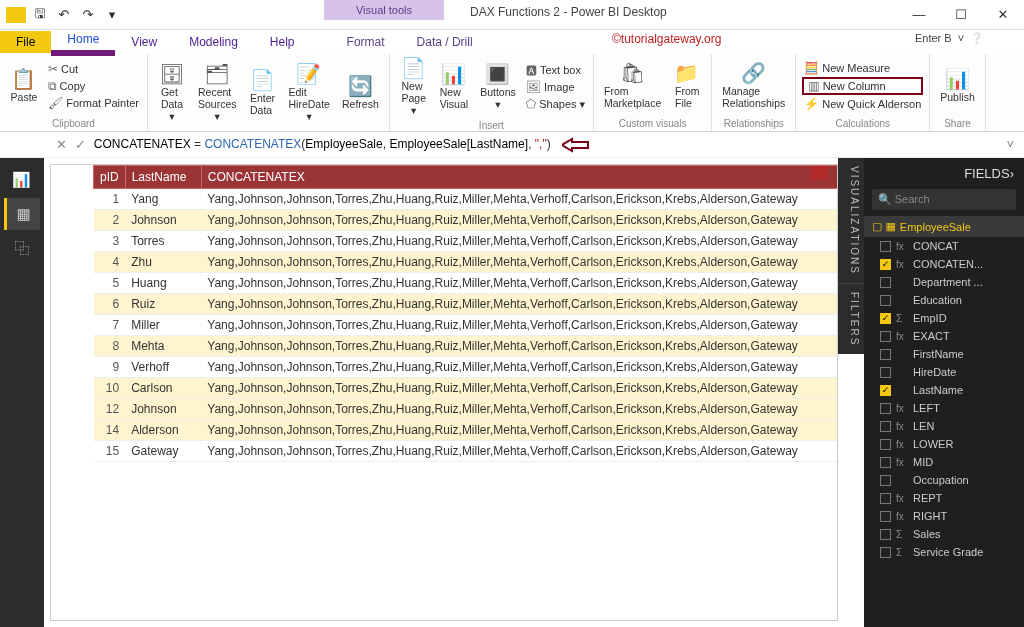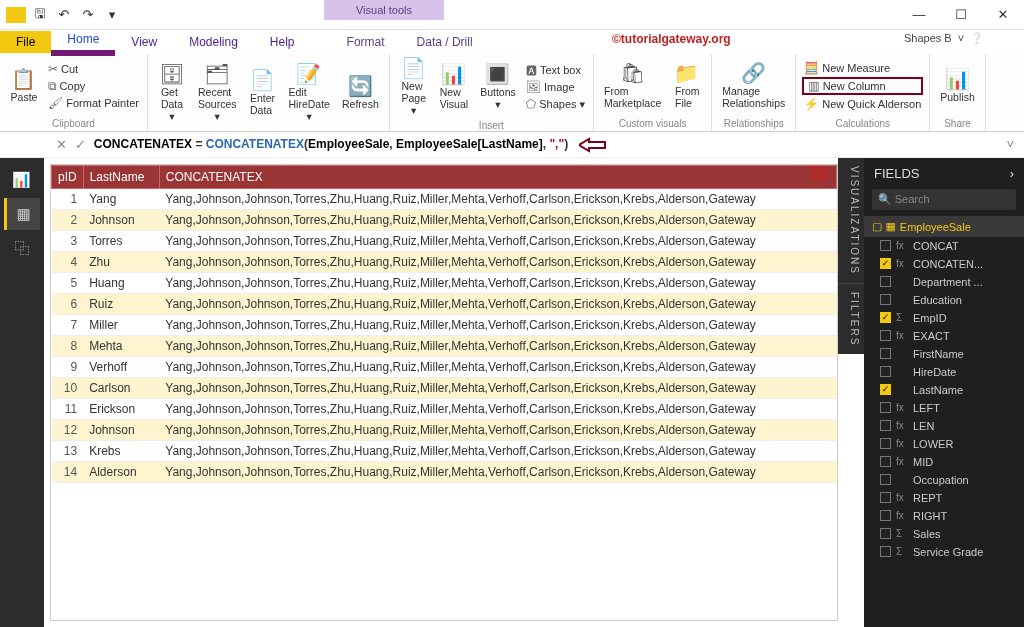--- a/index.html
+++ b/index.html
@@ -3,103 +3,104 @@
 <meta charset="utf-8">
 <style>
   * { box-sizing: border-box; margin: 0; padding: 0; font-family: "Segoe UI", sans-serif; }
   body { width: 1024px; height: 627px; background: #fff; font-size: 12px; color: #333; overflow: hidden; position: relative; }
   .titlebar { height: 30px; background: #fff; display: flex; align-items: center; border-bottom: 1px solid #e0e0e0; }
   .titlebar .qat { display: flex; align-items: center; gap: 4px; padding-left: 6px; }
   .titlebar .qat span { width: 20px; text-align: center; font-size: 13px; color: #333; }
   .logo { width:16px; height:16px; background:#f2c811; display:inline-block; }
   .vtools { position:absolute; left:324px; top:0; width:120px; height:20px; background:#d7c3ea; color:#5a3e86; text-align:center; font-size:11px; line-height:20px; }
   .titlebar .title { position:absolute; left:470px; top:5px; font-size:12px; color:#444; }
-  .watermark { position:absolute; left:612px; top:32px; font-size:12px; color:#c02020; font-weight:bold; }
+  .watermark { position:absolute; left:612px; top:32px; font-size:12px; color:#c02020; font-weight:normal; }
   .user { position:absolute; right:40px; top:32px; font-size:11px; color:#444; }
   .wincontrols { margin-left:auto; display:flex; }
   .wincontrols div { width:42px; height:30px; text-align:center; line-height:30px; font-size:13px; color:#333; }
   .menubar { height:24px; display:flex; align-items:center; gap:0; padding-left:0; }
   .menubar .tab { padding:4px 16px; font-size:12px; color:#4c1d95; }
   .menubar .tab.file { background:#f2c811; color:#000; }
   .menubar .tab.active { border-bottom:6px solid #701a75; color:#1d4ed8; }
   .menubar .tab.vtab { color:#5a3e86; }
   .ribbon { height:78px; border-bottom:1px solid #d0d0d0; display:flex; background:#fdfdfd; }
   .ribgrp { border-right:1px solid #e0e0e0; padding:2px 6px; display:flex; flex-direction:column; justify-content:space-between; }
   .ribgrp .row { display:flex; align-items:center; gap:4px; flex:1; }
   .ribgrp .lbl { text-align:center; font-size:10px; color:#888; padding-top:2px; }
   .rbtn { display:flex; flex-direction:column; align-items:center; justify-content:center; padding:2px 4px; font-size:10.5px; color:#333; min-width:36px; }
   .rbtn .ic { font-size:20px; line-height:20px; height:22px; color:#555; }
   .rbtn-sm { display:flex; align-items:center; gap:3px; font-size:11px; color:#333; padding:1px 2px; }
   .rbtn-sm .ic { font-size:12px; color:#666; }
   .highlight-box { border:2px solid #7a0015; padding:0 4px; }
   .formulabar { height:26px; display:flex; align-items:center; padding:0 10px 0 56px; gap:8px; border-bottom:1px solid #eee; font-family: Consolas, monospace; font-size:12px; }
   .formulabar .fbtn { color:#888; font-size:13px; }
-  .formulabar .formula { flex:1; white-space:nowrap;font-weight:bold; }
+  .formulabar .formula { flex:1; white-space:nowrap; }
   .fname { color:#000; }
   .ffunc { color:#2a68b0; }
   .farg  { color:#000; }
   .fstr  { color:#a31515; }
   .arrow-annot { display:inline-block; margin-left:8px; }
   .arrow-annot svg { vertical-align:middle; }
   .main { display:flex; height:calc(627px - 30px - 24px - 78px - 26px); }
   .leftrail { width:44px; background:#2c2c2c; display:flex; flex-direction:column; align-items:center; padding-top:6px; gap:2px; }
   .leftrail .ritem { width:36px; height:32px; display:flex; align-items:center; justify-content:center; color:#ccc; font-size:15px; }
   .leftrail .ritem.active { background:#444; border-left:3px solid #f2c811; }
   .canvas { flex:1; background:#fff; padding:6px 0 6px 6px; overflow:hidden; position:relative; }
   .tableview { border:1px solid #ccc; width:100%; height:100%; overflow:hidden; }
   .tableview .focusbtn { position:absolute; right:10px; top:8px; width:18px; height:14px; background:#b02a2a; }
-  table.data { width:100%; border-collapse:collapse; font-size:12px; }
+  table.data { width:100%; border-collapse:collapse; font-size:12px;margin-left:42px; }
   table.data th { background:#9b3434; color:#fff; text-align:left; padding:4px 6px; border:1px solid #c66; font-weight:normal; }
   table.data td { padding:3px 6px; border-bottom:1px solid #eee; white-space:nowrap; }
   table.data td.idx { text-align:right; color:#555; width:28px; }
   table.data tbody tr.alt td { background:#fff4d0; }
   .rightpanels { display:flex; }
   .sidestrip { width:26px; background:#2c2c2c; color:#bbb; font-size:10px; writing-mode:vertical-rl; text-orientation:mixed; text-align:left; padding:8px 4px; letter-spacing:2px; }
   .sidestrip2 { width:26px; background:#2c2c2c; color:#bbb; font-size:10px; writing-mode:vertical-rl; padding:8px 4px; letter-spacing:2px; border-top:1px solid #444;}
   .fieldspane { width:160px; background:#1f1f1f; color:#ddd; display:flex; flex-direction:column; }
-  .fieldspane .hdr { padding:8px 10px; font-size:13px; display:flex; justify-content:space-between; align-items:center; }
+  .fieldspane .hdr { padding:8px 10px; font-size:13px; display:flex; justify-content:flex-end; align-items:center; }
   .fieldspane .search { margin:0 8px 6px; background:#333; padding:4px 6px; font-size:11px; color:#888; border-radius:2px; }
   .fieldspane .tblname { background:#3a3a3a; padding:4px 8px; font-size:11px; color:#f2c811; display:flex; align-items:center; gap:4px;}
   .fieldspane .flist { flex:1; overflow:auto; }
-  .fieldspane .fld { display:flex; align-items:flex-start; gap:5px; padding:3px 8px 3px 16px; font-size:11px; color:#ccc; }
+  .fieldspane .fld { display:flex; align-items:center; gap:5px; padding:3px 8px 3px 16px; font-size:11px; color:#ccc; }
   .fieldspane .fld .cb { width:11px; height:11px; border:1px solid #777; background:#222; display:inline-block; line-height:9px; font-size:9px; text-align:center; color:#f2c811; }
   .fieldspane .fld.sel .cb { background:#f2c811; color:#000; border-color:#f2c811; }
   .fieldspane .fld .fic { font-size:10px; color:#888; width:12px; }
   .stripcol { display:flex; flex-direction:column; }
 </style>
 </head>
 <body>
 
 <div class="titlebar">
   <div class="qat">
     <span class="logo"></span>
     <span>🖫</span>
     <span>↶</span>
     <span>↷</span>
     <span>▾</span>
   </div>
   <div class="vtools">Visual tools</div>
+  <div class="title">DAX Functions 2 - Power BI Desktop</div>
   <div class="wincontrols">
     <div>—</div>
     <div>☐</div>
     <div>✕</div>
   </div>
 </div>
 <div class="watermark">©tutorialgateway.org</div>
 
 <div class="menubar">
   <div class="tab file">File</div>
   <div class="tab active">Home</div>
   <div class="tab">View</div>
   <div class="tab">Modeling</div>
   <div class="tab">Help</div>
   <div class="tab vtab" style="margin-left:20px">Format</div>
   <div class="tab vtab">Data / Drill</div>
 </div>
-<div class="user"><span>Shapes B</span> &nbsp;˅&nbsp;&nbsp;❔</div>
+<div class="user"><span>Enter B</span> &nbsp;˅&nbsp;&nbsp;❔</div>
 
 <div class="ribbon">
   <div class="ribgrp">
     <div class="row">
       <div class="rbtn">
           <span class="ic">📋</span>
           <span>Paste</span>
         </div>
       <div style="display:flex;flex-direction:column;gap:1px">
         <div class="rbtn-sm">
@@ -298,38 +299,33 @@
             <tr>
               <td class="idx">9</td>
               <td>Verhoff</td>
               <td>Yang,Johnson,Johnson,Torres,Zhu,Huang,Ruiz,Miller,Mehta,Verhoff,Carlson,Erickson,Krebs,Alderson,Gateway</td>
             </tr>
             <tr class="alt">
               <td class="idx">10</td>
               <td>Carlson</td>
               <td>Yang,Johnson,Johnson,Torres,Zhu,Huang,Ruiz,Miller,Mehta,Verhoff,Carlson,Erickson,Krebs,Alderson,Gateway</td>
             </tr>
-            <tr>
-              <td class="idx">11</td>
-              <td>Erickson</td>
-              <td>Yang,Johnson,Johnson,Torres,Zhu,Huang,Ruiz,Miller,Mehta,Verhoff,Carlson,Erickson,Krebs,Alderson,Gateway</td>
-            </tr>
             <tr class="alt">
               <td class="idx">12</td>
               <td>Johnson</td>
               <td>Yang,Johnson,Johnson,Torres,Zhu,Huang,Ruiz,Miller,Mehta,Verhoff,Carlson,Erickson,Krebs,Alderson,Gateway</td>
             </tr>
-            <tr>
-              <td class="idx">13</td>
-              <td>Krebs</td>
-              <td>Yang,Johnson,Johnson,Torres,Zhu,Huang,Ruiz,Miller,Mehta,Verhoff,Carlson,Erickson,Krebs,Alderson,Gateway</td>
-            </tr>
             <tr class="alt">
               <td class="idx">14</td>
               <td>Alderson</td>
+              <td>Yang,Johnson,Johnson,Torres,Zhu,Huang,Ruiz,Miller,Mehta,Verhoff,Carlson,Erickson,Krebs,Alderson,Gateway</td>
+            </tr>
+            <tr>
+              <td class="idx">15</td>
+              <td>Gateway</td>
               <td>Yang,Johnson,Johnson,Torres,Zhu,Huang,Ruiz,Miller,Mehta,Verhoff,Carlson,Erickson,Krebs,Alderson,Gateway</td>
             </tr>
           </tbody>
       </table>
     </div>
   </div>
 
   <div class="rightpanels">
     <div class="stripcol">
       <div class="sidestrip">VISUALIZATIONS</div>

